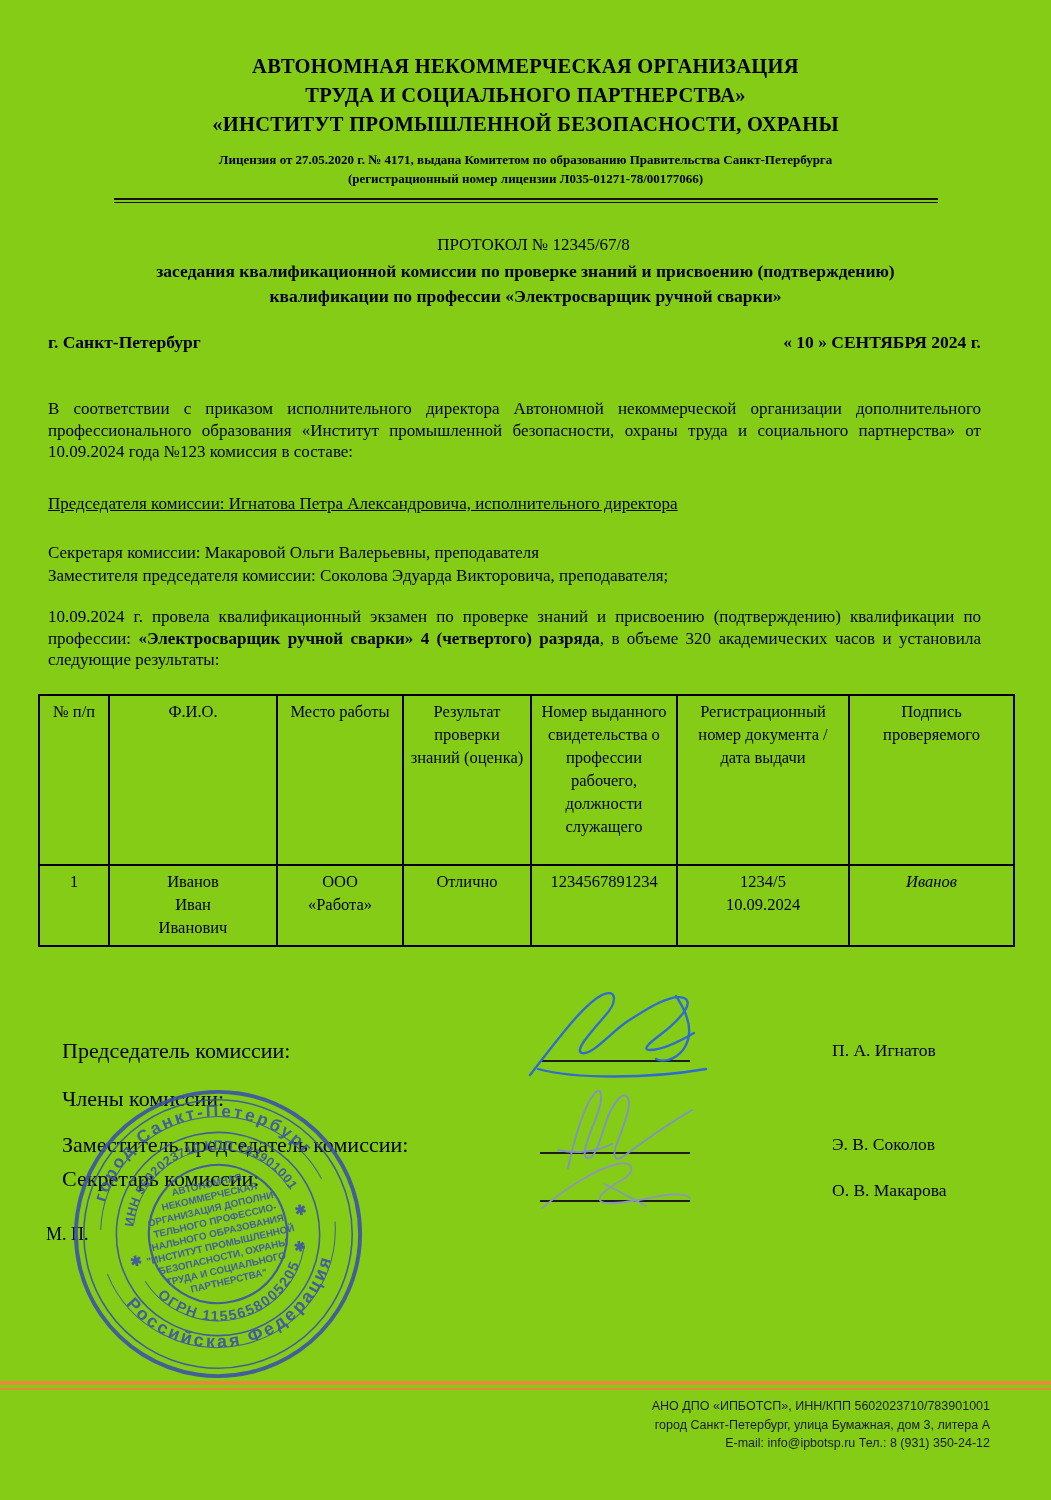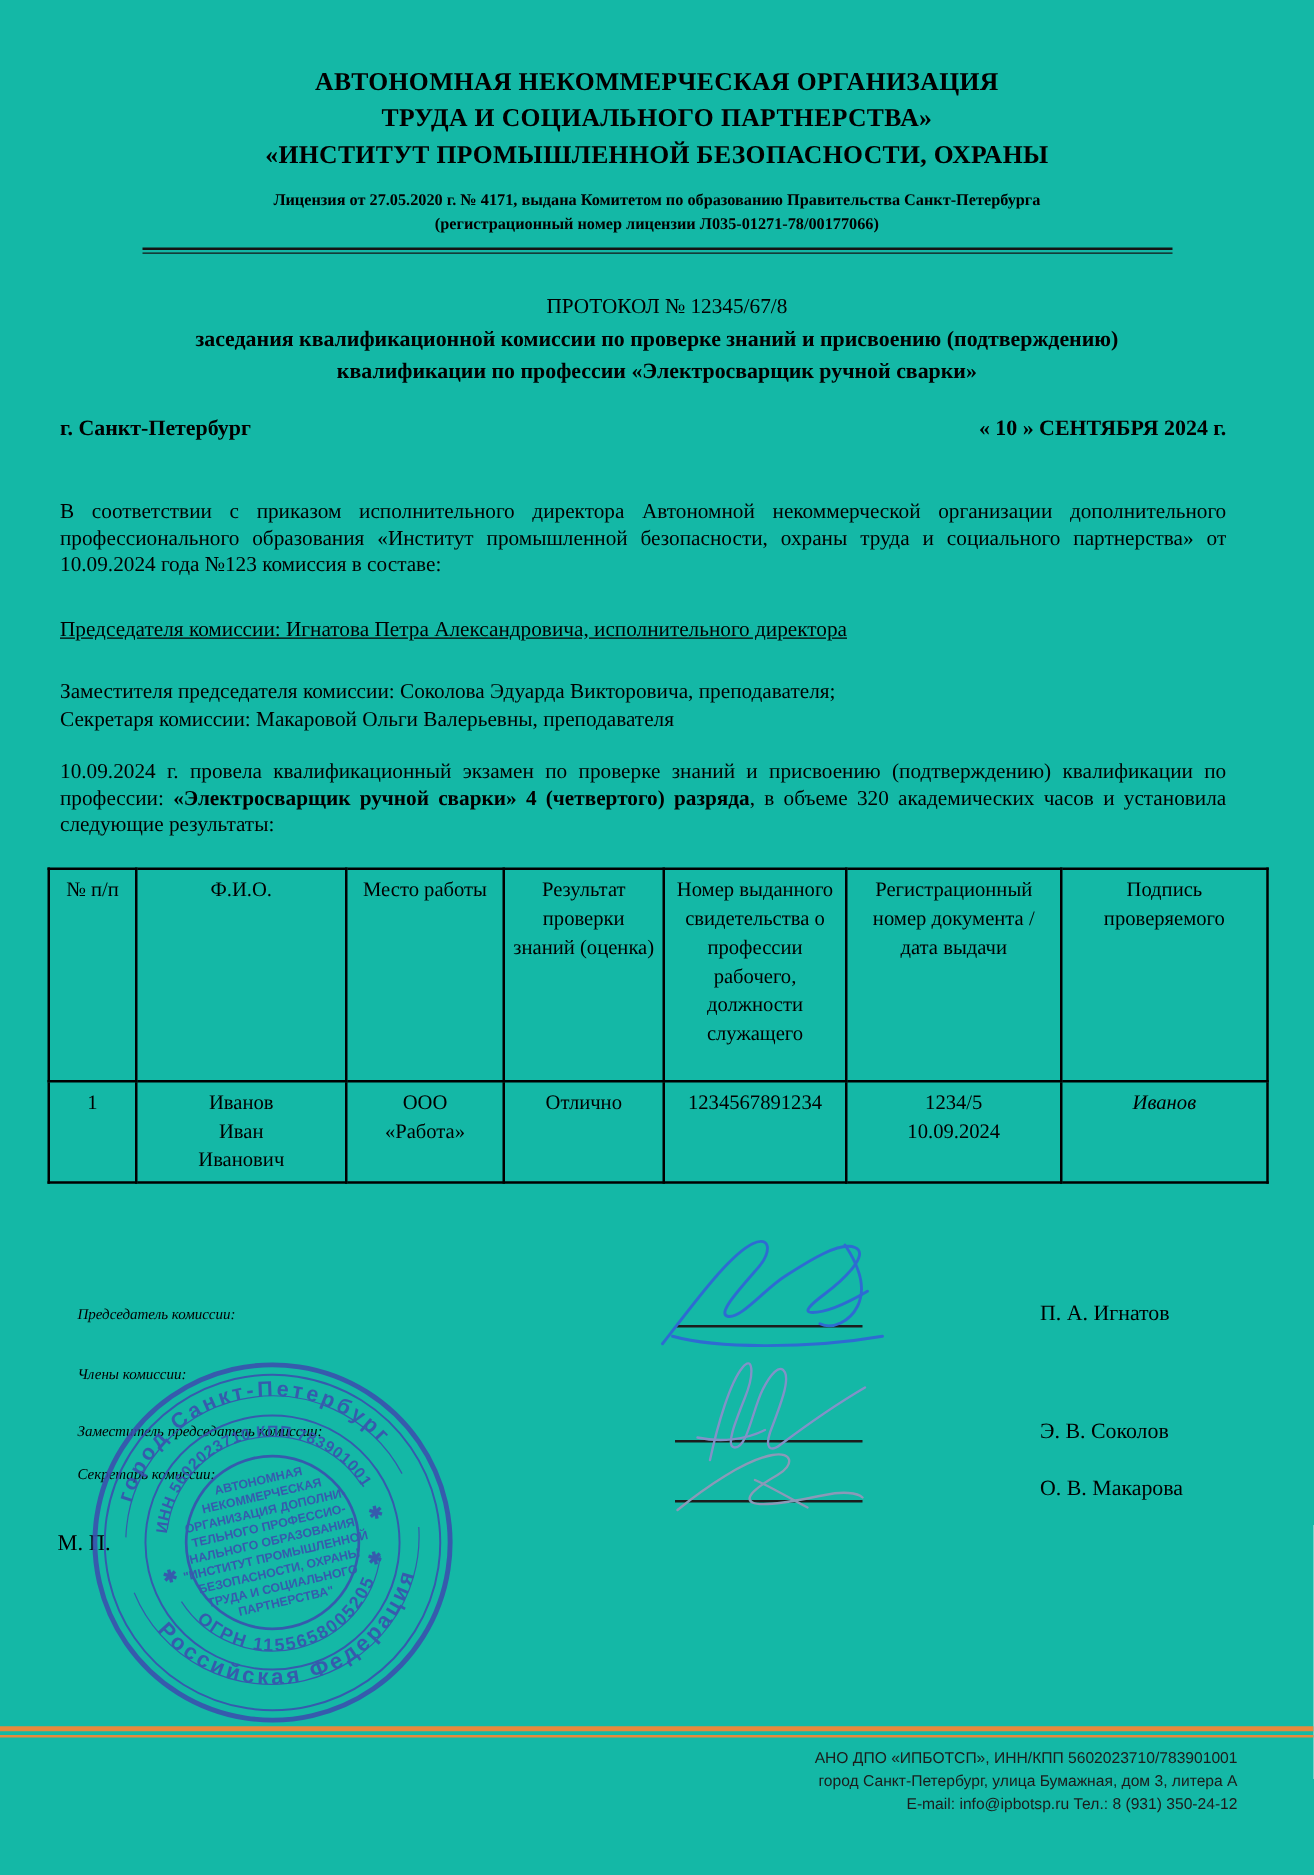--- a/index.html
+++ b/index.html
@@ -1,18 +1,18 @@
 <!DOCTYPE html>
 <html lang="ru"><head>
 <meta charset="utf-8">
 <style>
   html,body { margin:0; padding:0; background:#ffffff; }
   .page {
     position:relative; width:1051px; height:1500px; margin:0 auto;
-    background:#14b8a6; color:#000;
+    background:#84cc16; color:#000;
     font-family:"Liberation Serif", serif; overflow:hidden;
   }
   
   .org-block { margin:52px 58px 0; text-align:center;
     font-weight:bold; font-size:20.5px; line-height:29px; letter-spacing:.3px; }
   .license-block { margin:11px 70px 0; text-align:center;
     font-weight:bold; font-size:13px; line-height:19px; }
   .head-rule { width:824px; margin:10px auto 0; height:2px;
     border-top:2.5px solid #141414; border-bottom:1px solid #141414; }
   
@@ -35,21 +35,21 @@
     table-layout:fixed; }
   table.results th, table.results td {
     border:2px solid #000; vertical-align:top; padding:4px 5px 6px;
     font-size:16.5px; line-height:23px; overflow:hidden; }
   table.results th { font-weight:normal; text-align:center; height:158px;border-radius:26px; }
   table.results td { height:69px; text-align:center; }
   td.cell-fio { text-align:left; padding-left:14px; white-space:pre-line; }
   .pre { white-space:pre-line; }
   td.cell-sign { font-style:italic; }
   
-  .sig-label { position:absolute; left:62px; font-size:12px; line-height:22px;font-style:italic; }
+  .sig-label { position:absolute; left:62px; font-size:22px; line-height:22px; }
   .sig-name  { position:absolute; left:832px; font-size:17.5px; line-height:22px; }
   .sig-line  { position:absolute; left:540px; width:150px; height:2px; background:#1c1c1c; }
   .mp-label  { position:absolute; left:46px; top:1224px; font-size:18px; }
   .sig-svg   { position:absolute; pointer-events:none; }
   
   .stamp { position:absolute; left:70px; top:1086px; width:296px; height:296px;
     opacity:.88; pointer-events:none; }
   
   .stripe-a { position:absolute; left:0; right:0; top:1381px; height:4px; background:#e8893c; }
   .stripe-b { position:absolute; left:0; right:0; top:1388px; height:2px; background:#e8893c; }
@@ -77,22 +77,22 @@
   <div class="protocol-subtitle">заседания квалификационной комиссии по проверке знаний и присвоению (подтверждению)
 квалификации по профессии «Электросварщик ручной сварки»</div>
   <div class="city-date">
     <span>г. Санкт-Петербург</span>
     <span>« 10 » СЕНТЯБРЯ 2024 г.</span>
   </div>
 
   <div class="body-par p-intro">В соответствии с приказом исполнительного директора Автономной некоммерческой организации дополнительного профессионального образования «Институт промышленной безопасности, охраны труда и социального партнерства» от 10.09.2024 года №123 комиссия в составе:</div>
   <div class="body-par p-chair">Председателя комиссии: Игнатова Петра Александровича, исполнительного директора</div>
   <div class="body-par p-members">
+    <div>Секретаря комиссии: Макаровой Ольги Валерьевны, преподавателя</div>
     <div>Заместителя председателя комиссии: Соколова Эдуарда Викторовича, преподавателя;</div>
-    <div>Секретаря комиссии: Макаровой Ольги Валерьевны, преподавателя</div>
   </div>
   <div class="body-par p-exam"><span>10.09.2024 г. провела квалификационный экзамен по проверке знаний и присвоению (подтверждению) квалификации по профессии: </span><b>«Электросварщик ручной сварки» 4 (четвертого) разряда</b><span>, в объеме 320 академических часов и установила следующие результаты:</span></div>
 
   <table class="results">
     <colgroup>
       <col style="width:70px">
         <col style="width:168px">
         <col style="width:126px">
       <col style="width:128px">
         <col style="width:146px">

